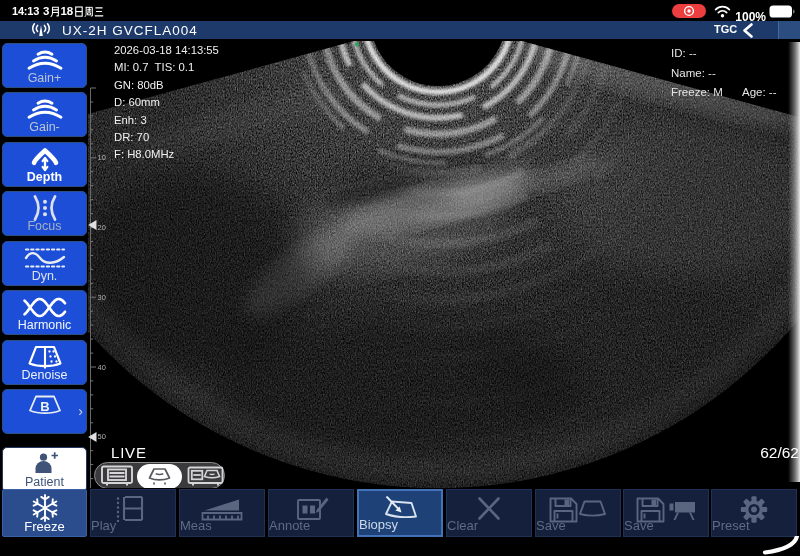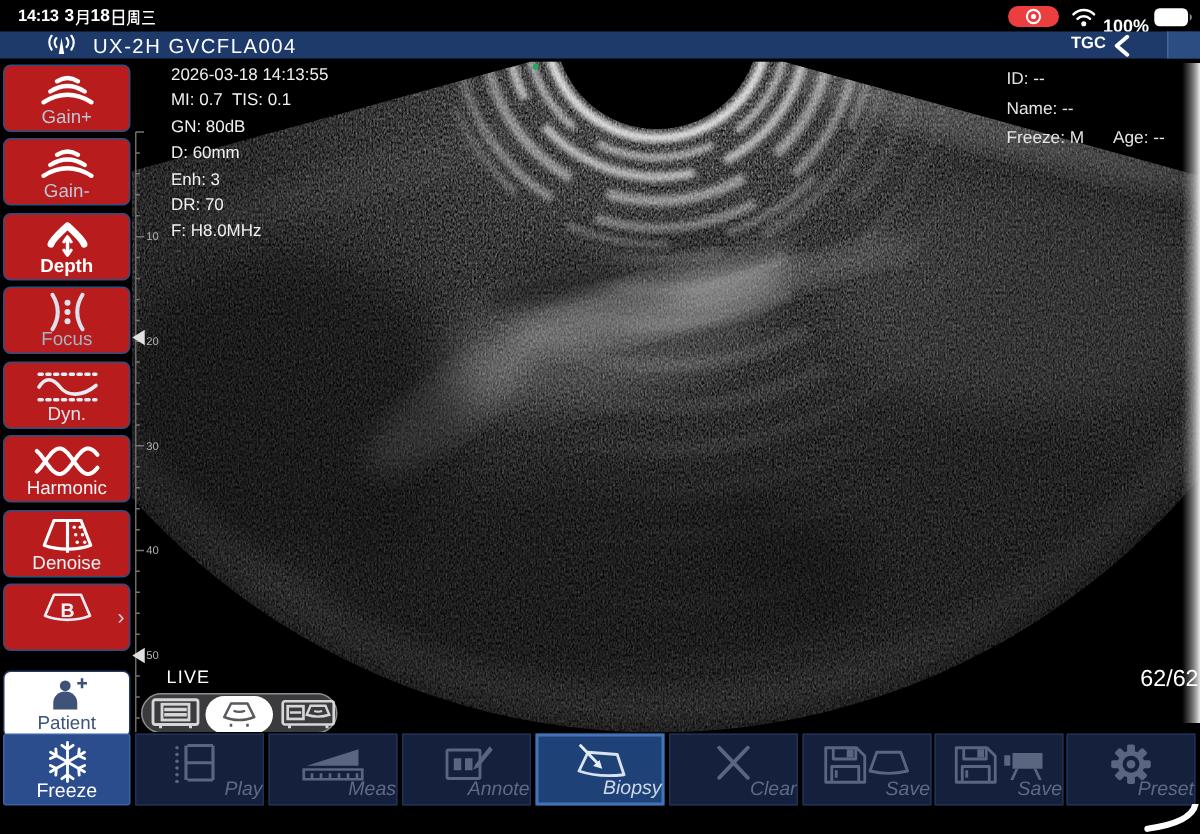--- a/index.html
+++ b/index.html
@@ -13,32 +13,32 @@
   #sb-right { position:absolute; right:5px; top:3px; height:16px; display:flex; align-items:center; }
   #rec-pill { width:34px; height:14px; border-radius:7px; background:#ec3e3e; display:flex; align-items:center; justify-content:center; margin-right:8px; }
   #batt-pct { color:#fff; font-size:12px; font-weight:600; margin:12px 3px 0 4px; }
   
   #titlebar { position:absolute; left:0; top:21px; width:800px; height:18px; background:#1e3a6b; color:#fff; }
   #tb-name { position:absolute; left:62px; top:2px; font-size:13.5px; letter-spacing:1px; }
   #tb-ver { position:absolute; left:655px; top:2px; font-size:13px; font-weight:600;margin-top:33px; }
   #tb-tgc { position:absolute; left:714px; top:2px; font-size:11px; font-weight:600; }
   #tb-edge { position:absolute; left:778px; top:0; width:22px; height:18px; background:#2b4d80; border-left:1px solid #44689e; }
   
-  .sbtn { position:absolute; left:2px; width:85px; height:45px; background:#b91c1c; border:1px solid #2d4f82; border-radius:5px; text-align:center; }
+  .sbtn { position:absolute; left:2px; width:85px; height:45px; background:#1d4ed8; border:1px solid #2d4f82; border-radius:5px; text-align:center; }
   .sbtn .lbl { position:absolute; bottom:2px; left:0; width:100%; font-size:12.5px; color:#c3cddb; }
   .sbtn svg { position:absolute; top:3px; left:50%; transform:translateX(-50%); }
   
   #imgarea { position:absolute; left:88px; top:41px; width:712px; height:447px; background:#000; overflow:hidden; }
   #overlay-info { position:absolute; left:26px; top:1px; color:#f0f0f0; font-size:11.3px; line-height:17.4px; white-space:pre; }
   #overlay-pat { position:absolute; left:583px; top:3px; color:#e4e4e4; font-size:11.5px; line-height:19.6px; white-space:nowrap; }
-  #live { position:absolute; left:23px; top:402.5px; color:#fff; font-size:12px; letter-spacing:0.8px; }
+  #live { position:absolute; left:23px; top:402.5px; color:#fff; font-size:15px; letter-spacing:0.8px; }
   #framecnt { position:absolute; right:1px; top:403px; color:#fff; font-size:15.5px; }
   
   #toolbar { position:absolute; left:0; top:488px; width:800px; height:50px; }
-  .tbtn { position:absolute; top:1px; width:86px; height:48px; background:#14203c; border:1px solid #1f3154; text-align:right;font-style:italic; }
+  .tbtn { position:absolute; top:1px; width:86px; height:48px; background:#14203c; border:1px solid #1f3154; text-align:left; }
   .tbtn .lbl { position:absolute; bottom:3px; left:0; width:100%; font-size:13px; color:#5f6b84; }
   .tbtn svg { position:absolute; top:5px; left:50%; transform:translateX(-50%); }
   #bstrip { position:absolute; left:0; top:538px; width:800px; height:18px; background:#000; }
 </style>
 </head>
 <body>
 <div id="page">
 
   <div id="statusbar">
     <div id="sb-time">14:13</div>

